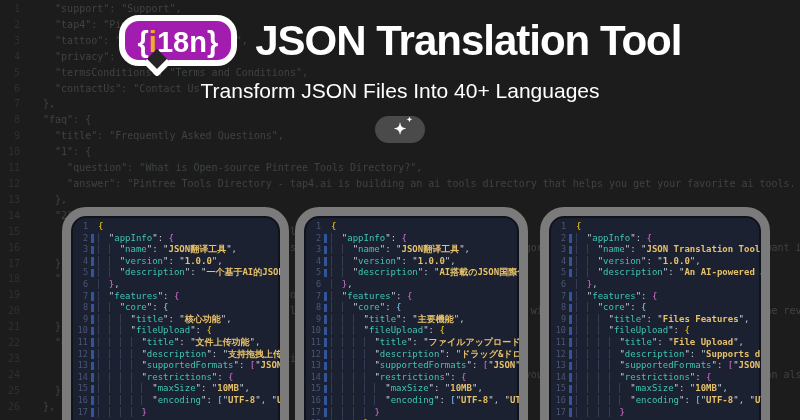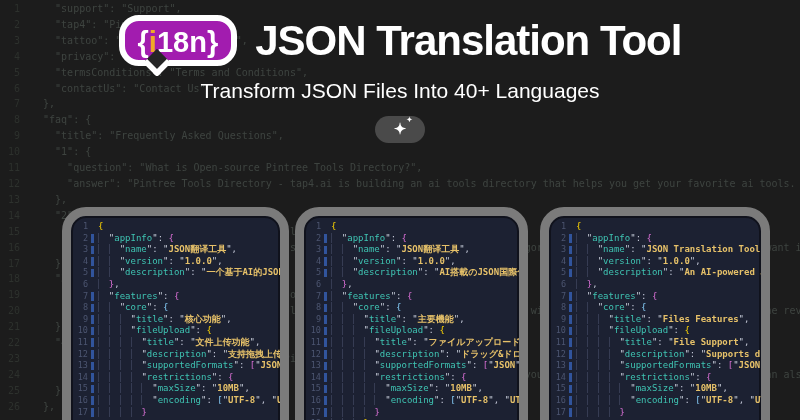--- a/index.html
+++ b/index.html
@@ -306,21 +306,21 @@
         <span class="code"><span class="ind">  </span><span class="ind">  </span><span class="ind">  </span><span class="tk-q">"</span><span class="tk-k">title</span><span class="tk-q">"</span><span class="tk-p">: </span><span class="tk-q">"</span><span class="tk-s">Files Features</span><span class="tk-q">"</span><span class="tk-p">,</span></span>
       </div>
       <div class="cl">
         <span class="ln">10</span>
         <span class="gut mod"></span>
         <span class="code"><span class="ind">  </span><span class="ind">  </span><span class="ind">  </span><span class="tk-q">"</span><span class="tk-k">fileUpload</span><span class="tk-q">"</span><span class="tk-p">: </span><span style="color:#ffd700">{</span></span>
       </div>
       <div class="cl">
         <span class="ln">11</span>
         <span class="gut mod"></span>
-        <span class="code"><span class="ind">  </span><span class="ind">  </span><span class="ind">  </span><span class="ind">  </span><span class="tk-q">"</span><span class="tk-k">title</span><span class="tk-q">"</span><span class="tk-p">: </span><span class="tk-q">"</span><span class="tk-s">File Support</span><span class="tk-q">"</span><span class="tk-p">,</span></span>
+        <span class="code"><span class="ind">  </span><span class="ind">  </span><span class="ind">  </span><span class="ind">  </span><span class="tk-q">"</span><span class="tk-k">title</span><span class="tk-q">"</span><span class="tk-p">: </span><span class="tk-q">"</span><span class="tk-s">File Upload</span><span class="tk-q">"</span><span class="tk-p">,</span></span>
       </div>
       <div class="cl">
         <span class="ln">12</span>
         <span class="gut mod"></span>
         <span class="code"><span class="ind">  </span><span class="ind">  </span><span class="ind">  </span><span class="ind">  </span><span class="tk-q">"</span><span class="tk-k">description</span><span class="tk-q">"</span><span class="tk-p">: </span><span class="tk-q">"</span><span class="tk-s">Supports drag and drop upload</span></span>
       </div>
       <div class="cl">
         <span class="ln">13</span>
         <span class="gut mod"></span>
         <span class="code"><span class="ind">  </span><span class="ind">  </span><span class="ind">  </span><span class="ind">  </span><span class="tk-q">"</span><span class="tk-k">supportedFormats</span><span class="tk-q">"</span><span class="tk-p">: </span><span style="color:#da70d6">[</span><span class="tk-q">"</span><span class="tk-s">JSON</span><span class="tk-q">"</span></span>

